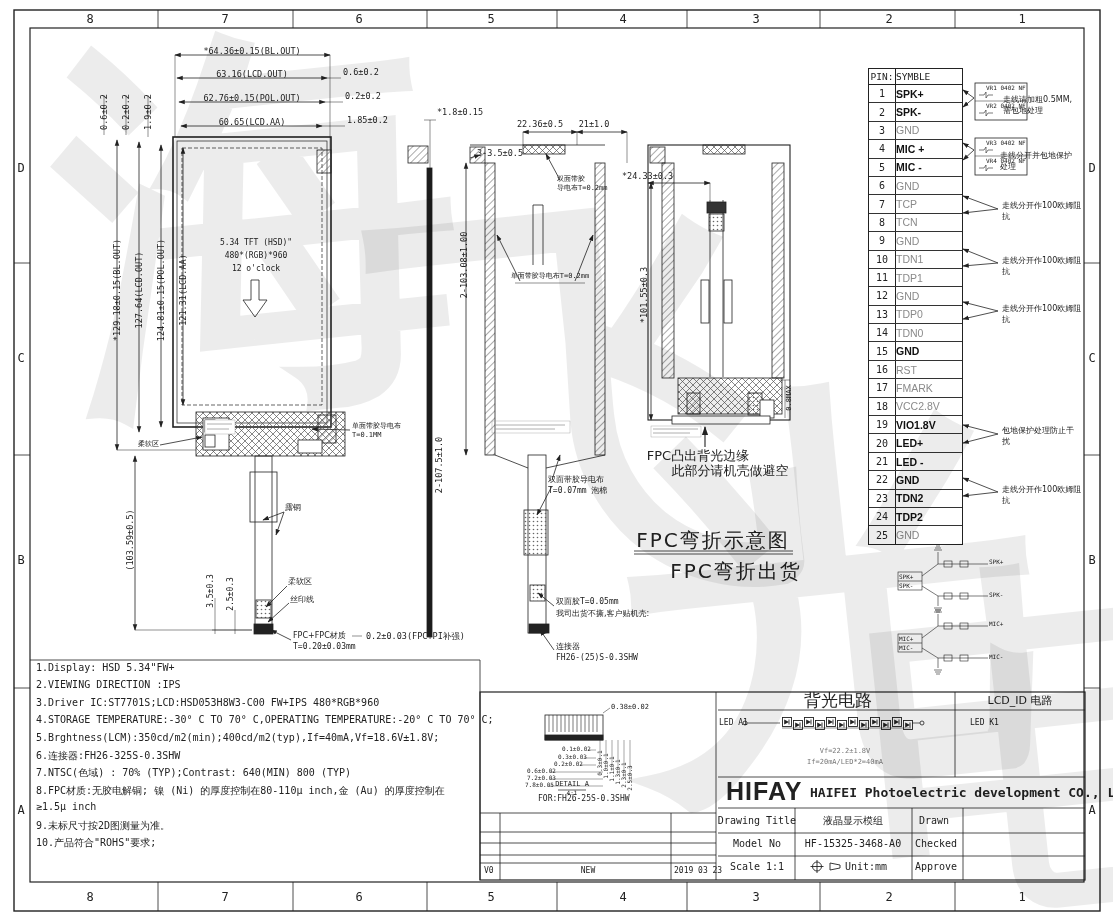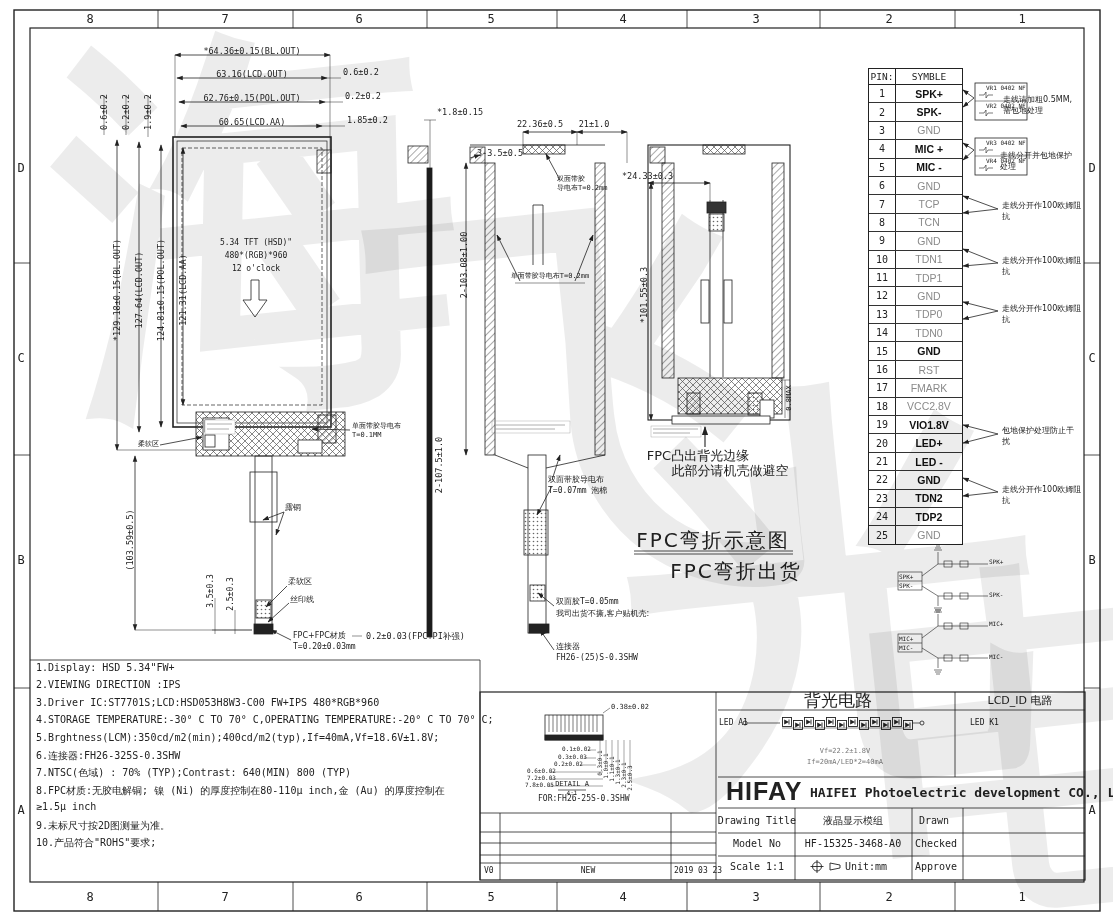--- a/index.html
+++ b/index.html
@@ -19,21 +19,21 @@
   
   .gref{position:absolute;font-size:12px;font-family:"DejaVu Sans Mono",monospace;transform:translate(-50%,-50%);z-index:3;}
   
   #pin-table{position:absolute;left:868px;top:68px;width:93px;border:1.5px solid #222;
              background:#fff;z-index:2;font-size:10px;}
   #pin-table .hd{display:flex;height:15px;align-items:center;border-bottom:1px solid #222;font-size:9.5px;}
   #pin-table .row{display:flex;height:17.4px;align-items:center;border-bottom:1px solid #333;}
   #pin-table .row:last-child{border-bottom:none;}
   .pincol{width:26px;text-align:center;border-right:1px solid #222;align-self:stretch;
           display:flex;align-items:center;justify-content:center;}
-  .symcol{flex:1;text-align:center;}
+  .symcol{flex:1;}
   .sym-b{font-weight:bold;color:#111;font-family:"Liberation Sans",sans-serif;font-size:10.5px;}
   .sym-g{color:#8a8a8a;font-family:"Liberation Sans",sans-serif;font-size:10.5px;}
   
   #notes{position:absolute;left:36px;top:662px;width:444px;z-index:3;font-size:10px;
          font-family:"DejaVu Sans Mono",monospace;}
   #notes div{height:17.4px;white-space:nowrap;}
   .cell-lbl{position:absolute;font-size:10px;z-index:3;white-space:nowrap;}
 </style>
 </head>
 <body>

